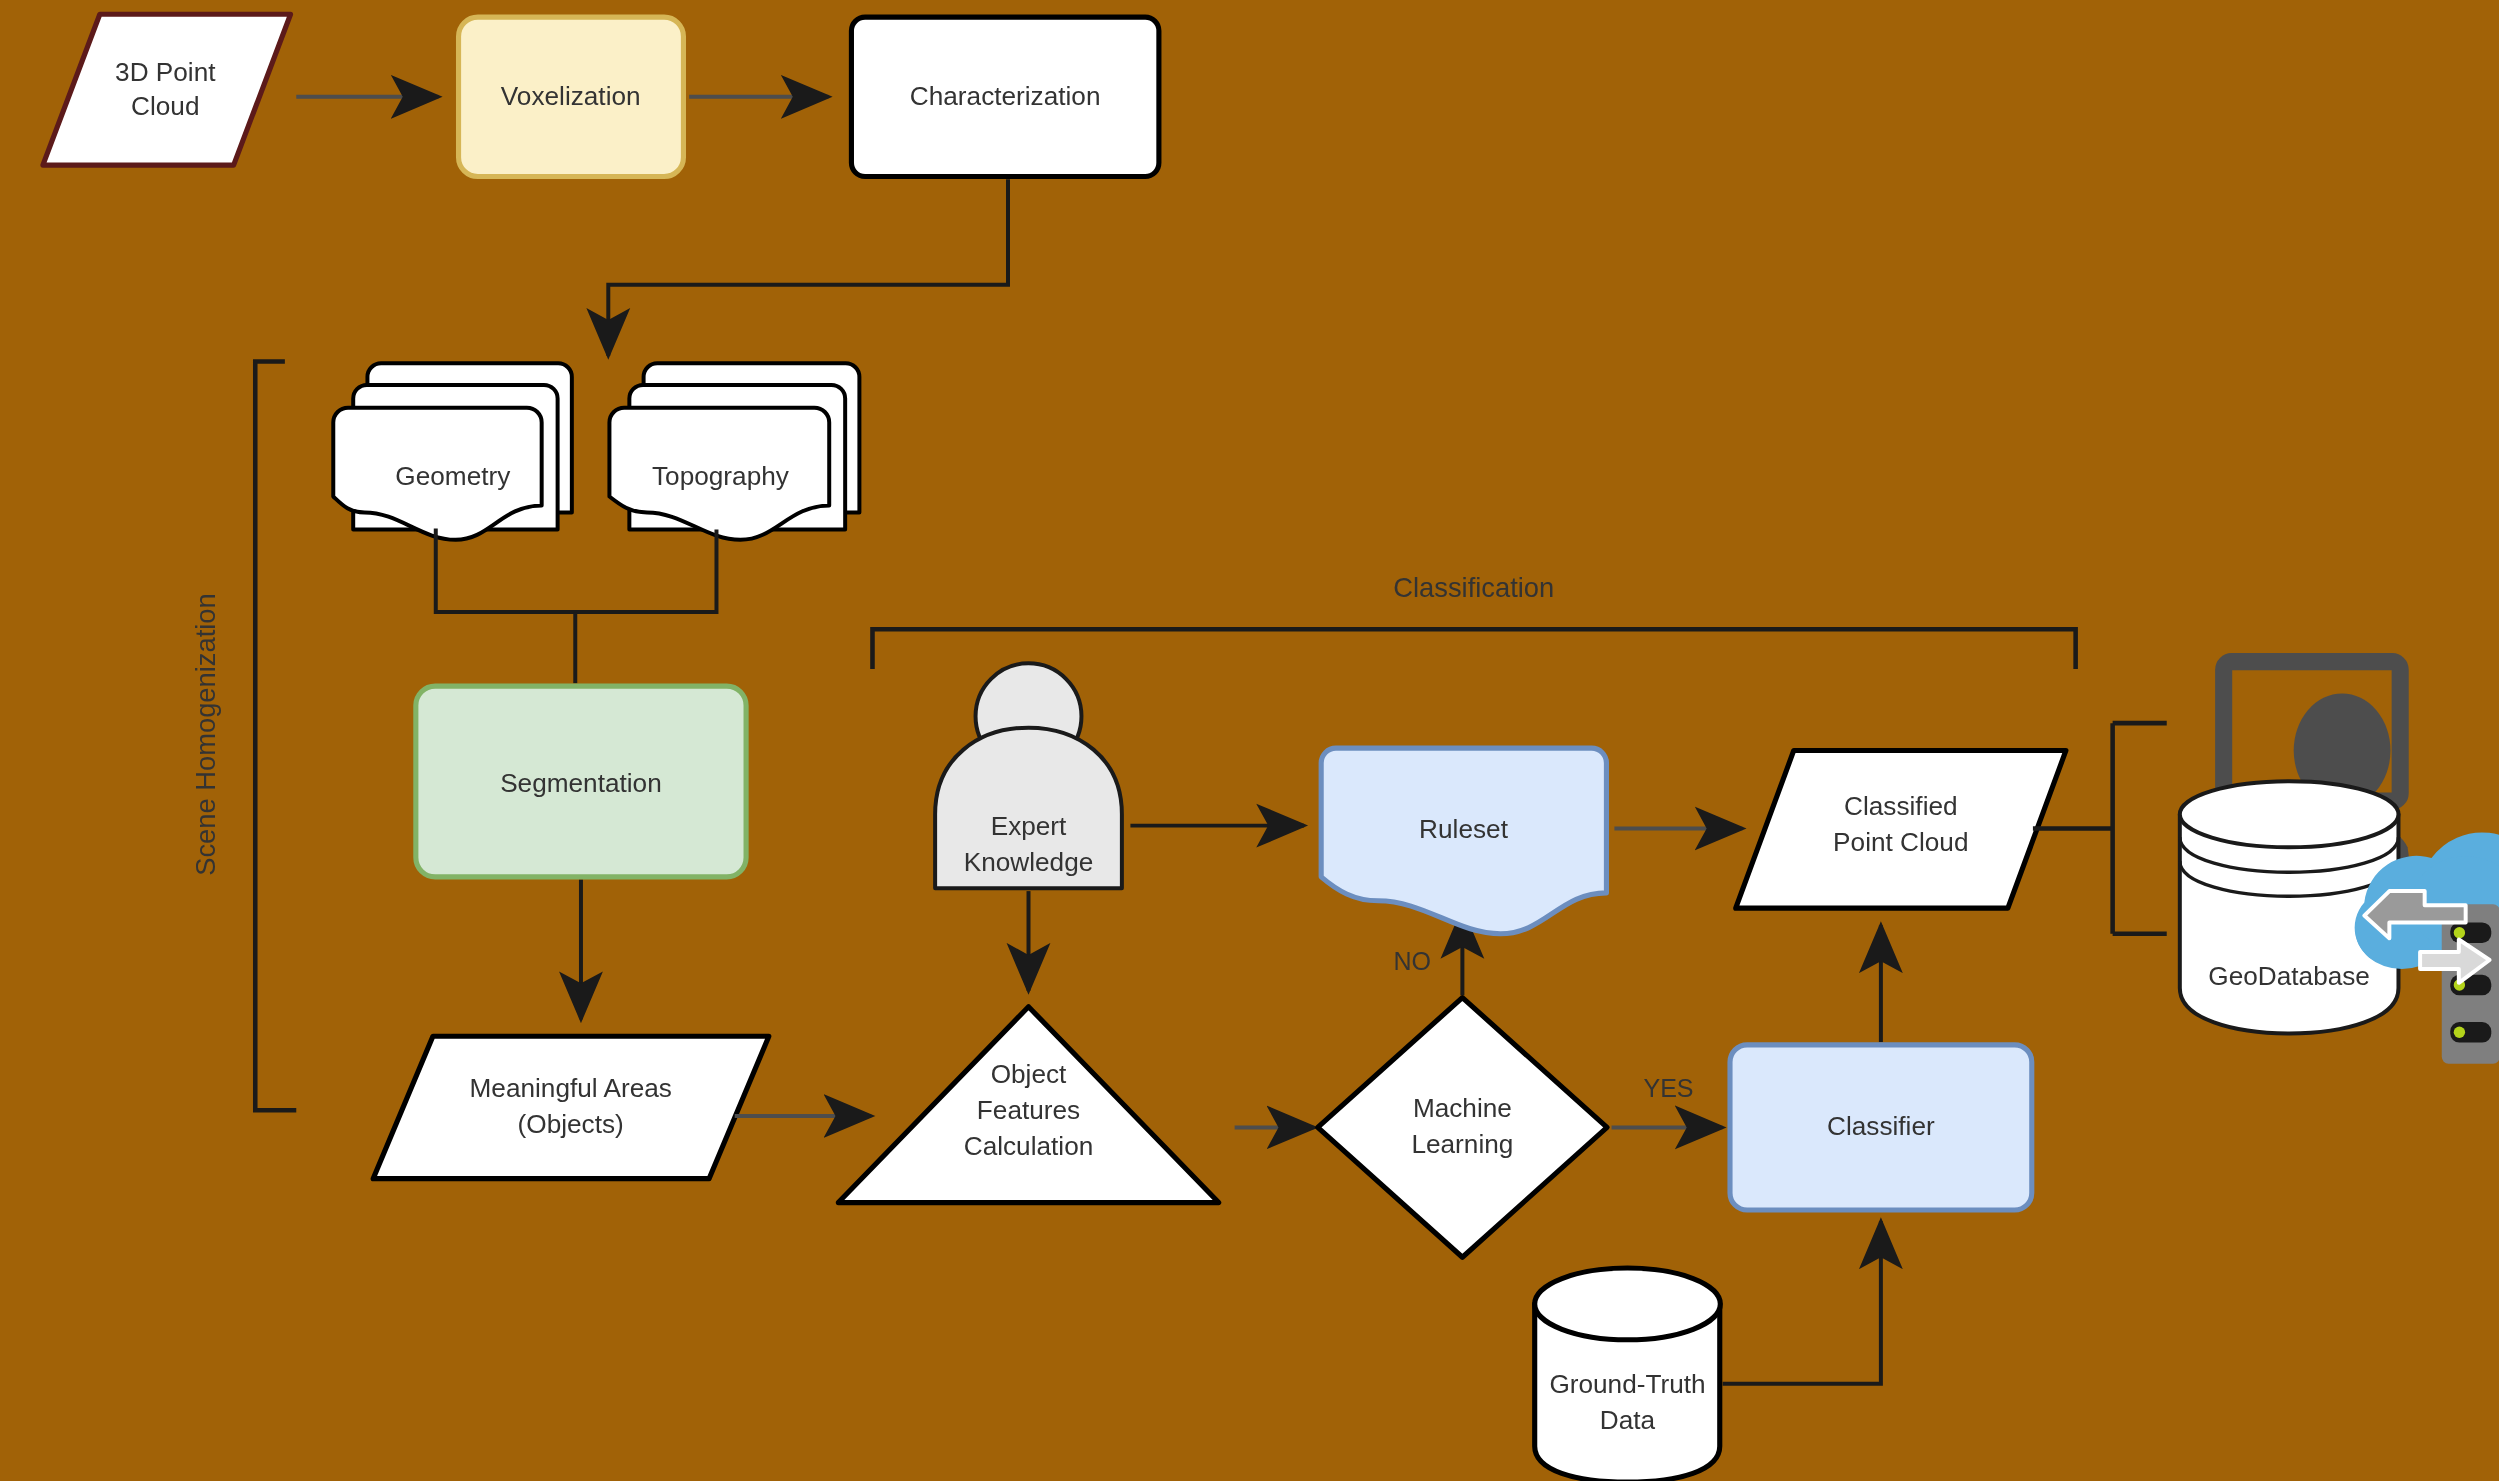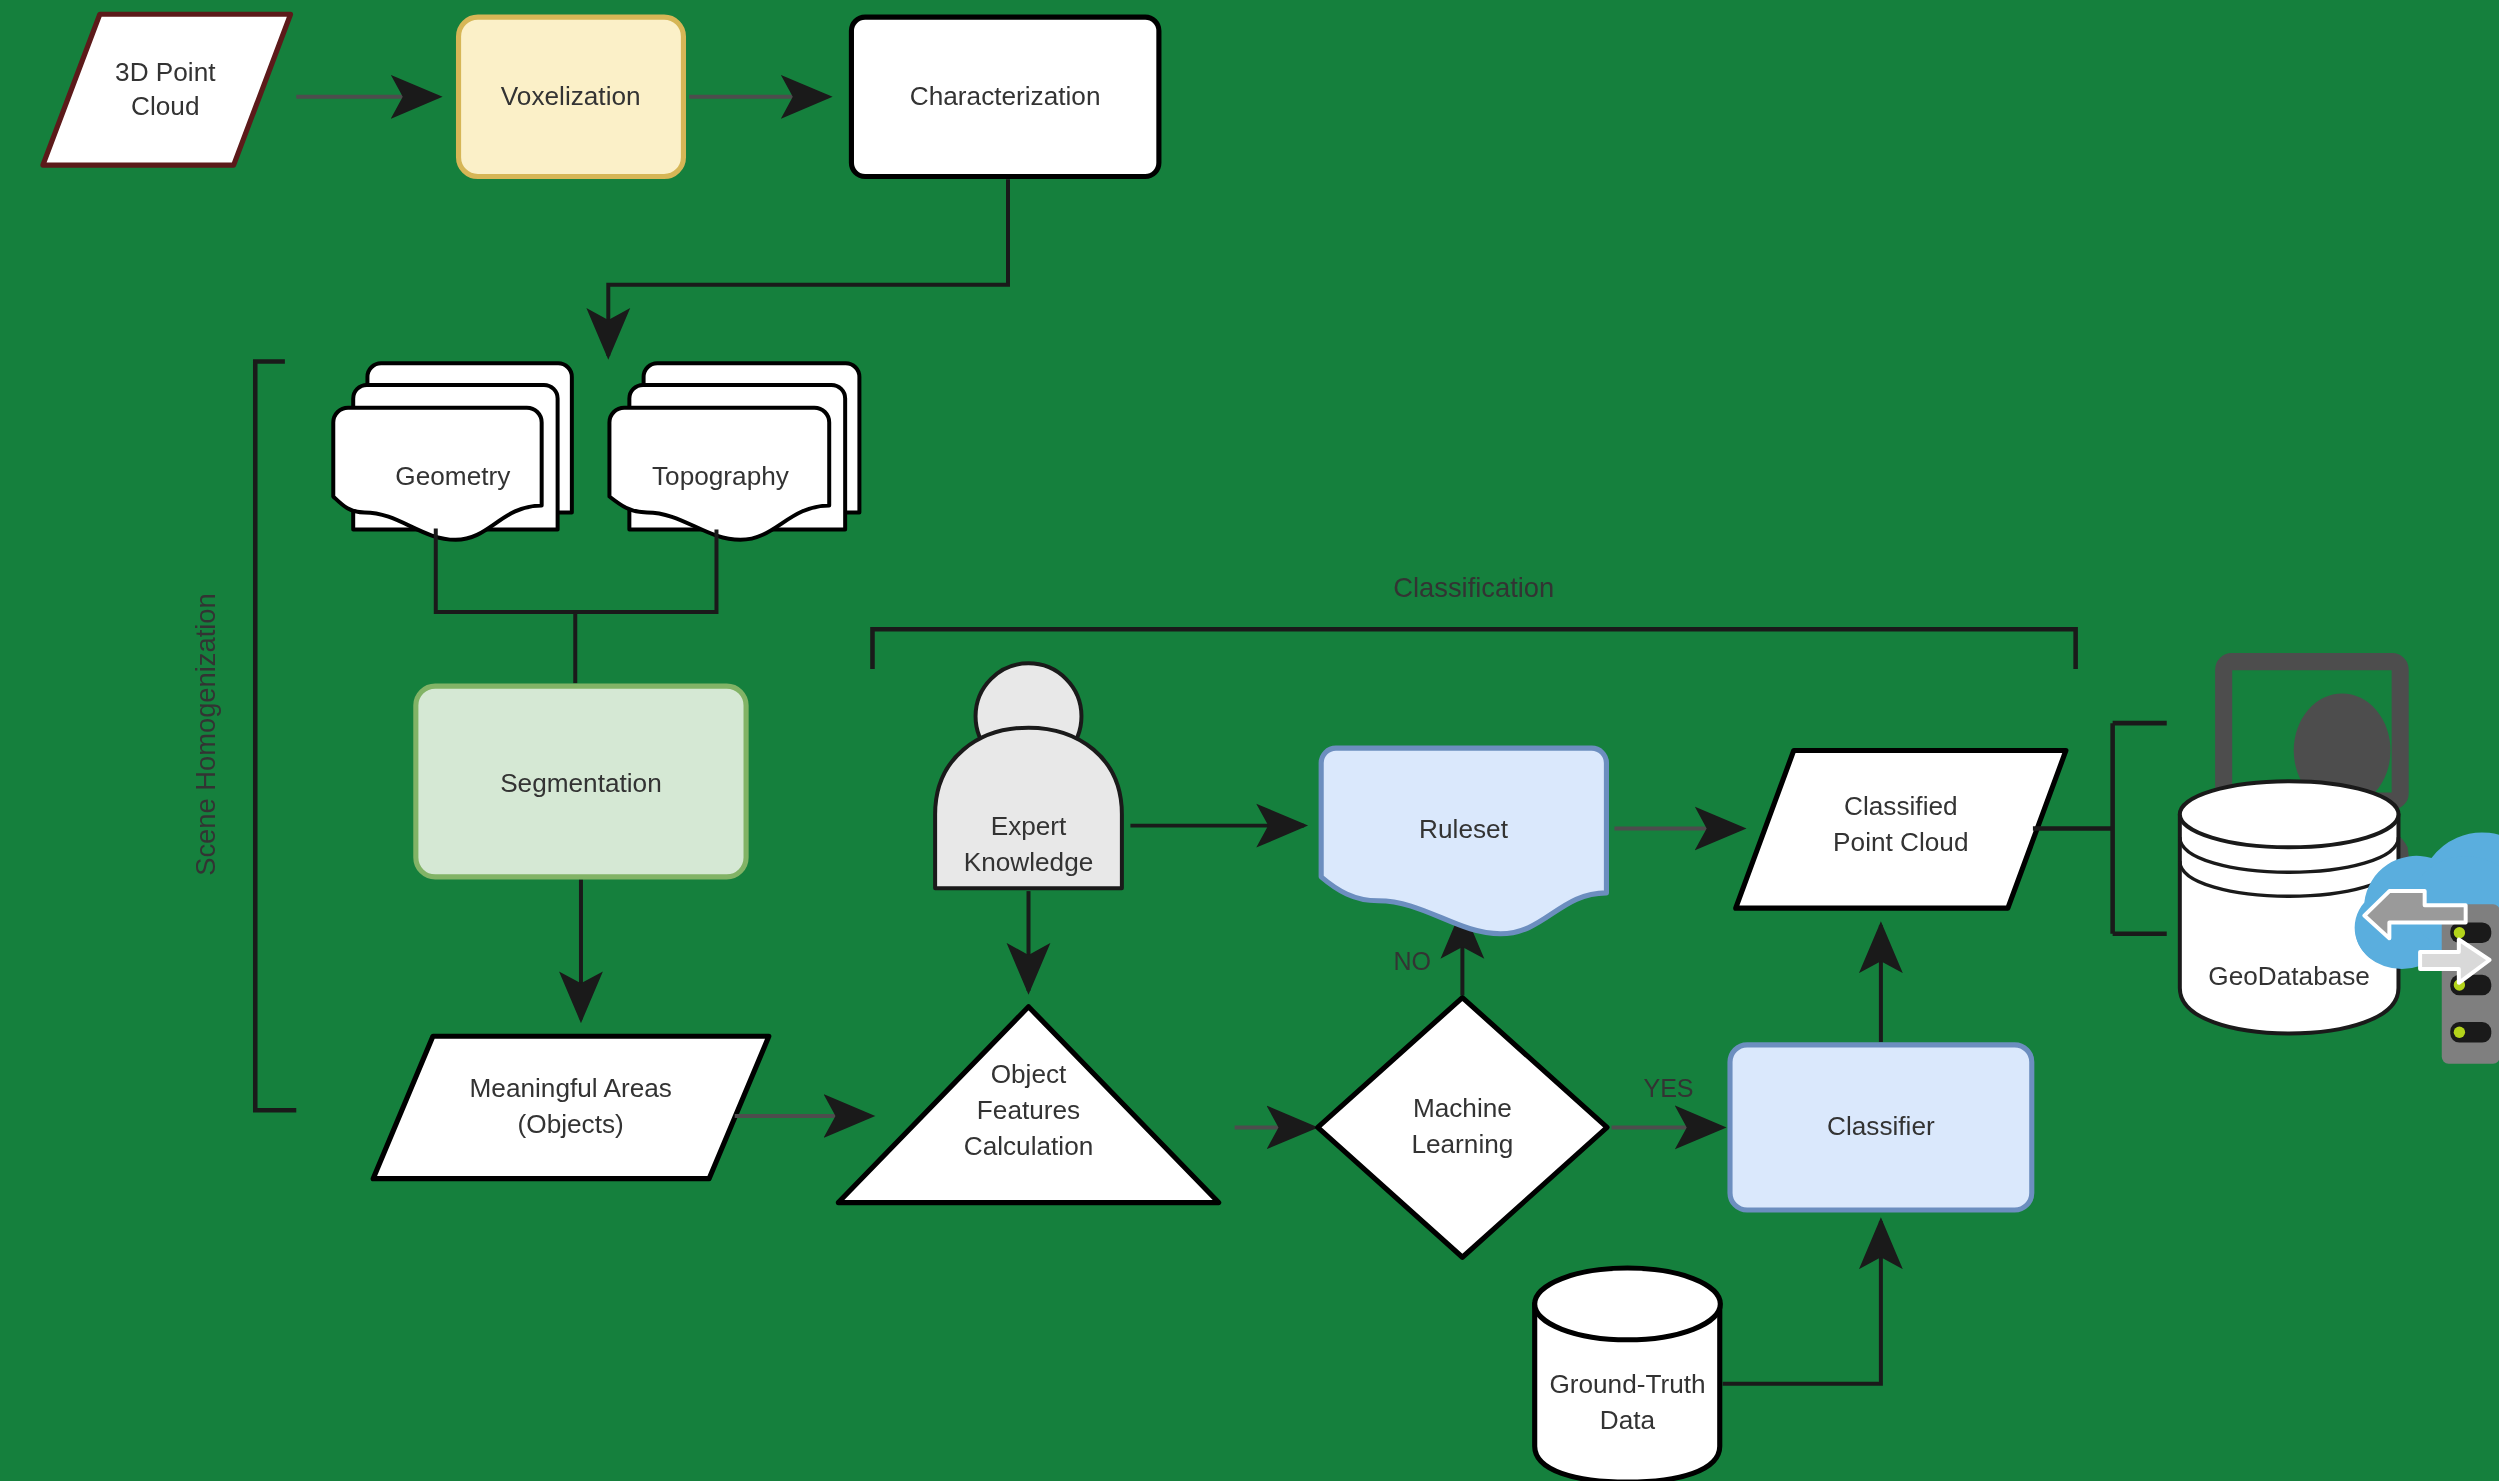--- a/index.html
+++ b/index.html
@@ -1,18 +1,18 @@
 <!DOCTYPE html>
 <html style="font-size:9px"><head>
 <meta charset="utf-8">
 <title>Point Cloud Classification Workflow</title>
 <style>
   html,body{margin:0;padding:0;background:#ffffff;}
   body{font-family:"Liberation Sans",sans-serif;}
-  #stage{position:relative;width:2500px;height:1481px;background:#15803d;overflow:hidden;}
+  #stage{position:relative;width:2500px;height:1481px;background:#a16207;overflow:hidden;}
   #stage svg{position:absolute;left:0;top:0;width:2500px;height:1481px;}
   .lbl{font-family:"Liberation Sans",sans-serif;fill:#333333;}
   .node-text{font-size:46px;text-anchor:middle;dominant-baseline:middle;}
   .edge-text{font-size:44px;text-anchor:middle;dominant-baseline:middle;}
   .group-text{font-size:48px;text-anchor:middle;dominant-baseline:middle;}
   .conn{fill:none;stroke:#4d4d4d;stroke-width:7;stroke-linejoin:miter;stroke-linecap:butt;}
   .conn-blk{fill:none;stroke:#1a1a1a;stroke-width:7;stroke-linejoin:miter;stroke-linecap:butt;}
   .bracket{fill:none;stroke:#1a1a1a;stroke-width:8;stroke-linejoin:miter;stroke-linecap:butt;}
 </style>
 </head>

